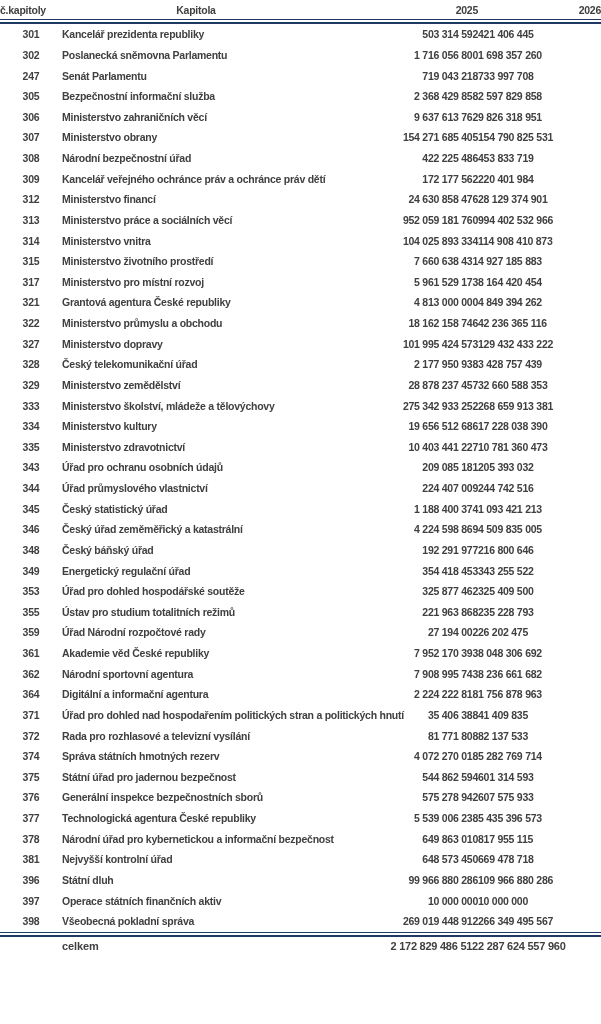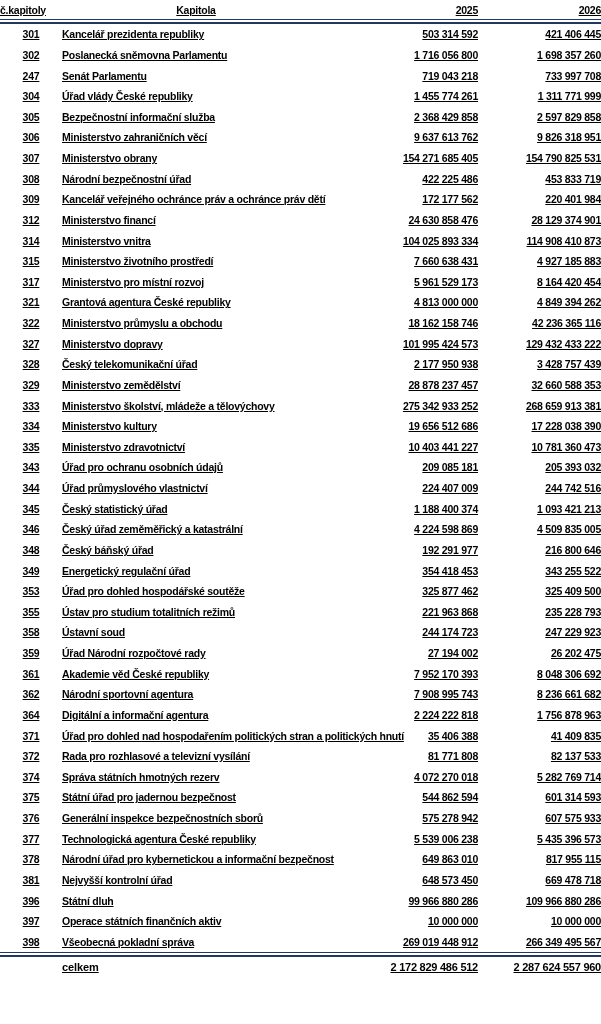--- a/index.html
+++ b/index.html
@@ -7,22 +7,21 @@
     padding: 0;
     background: #ffffff;
     width: 601px;
     height: 1024px;
     overflow: hidden;
   }
   .page {
     width: 601px;
     height: 1024px;
     font-family: "Liberation Sans", sans-serif;
-    color: #000000;
-    text-decoration: underline;
+    color: #404040;
   }
   table.budget {
     width: 601px;
     border-collapse: collapse;
     table-layout: fixed;
   }
   table.budget td, table.budget th {
     padding: 0;
     margin: 0;
     font-weight: 700;
@@ -40,21 +39,21 @@
   tr.sep td { padding: 0; height: 5px; }
   .dline {
     height: 2px;
     border-top: 1px solid #1f3864;
     border-bottom: 2px solid #1f3864;
   }
   tr.data-row td { height: 20.64px; }
   td.c-num  { text-align: center; }
   td.c-name { text-align: left; }
   td.c-y25  { text-align: right; }
-  td.c-y26  { text-align: right; padding-right: 9px; }
+  td.c-y26  { padding-right: 9px; }
   tr.total-row td { height: 19px; font-size: 11px; }
   tr.total-row td.c-name { letter-spacing: -0.1px; }
 </style>
 </head>
 <body>
 
 <div class="page">
   <table class="budget">
     <colgroup>
       <col style="width:62px">
@@ -88,26 +87,20 @@
           <td class="c-y25">1 716 056 800</td>
           <td class="c-y26">1 698 357 260</td>
         </tr>
         <tr class="data-row">
           <td class="c-num">247</td>
           <td class="c-name">Senát Parlamentu</td>
           <td class="c-y25">719 043 218</td>
           <td class="c-y26">733 997 708</td>
         </tr>
         <tr class="data-row">
-          <td class="c-num">304</td>
-          <td class="c-name">Úřad vlády České republiky</td>
-          <td class="c-y25">1 455 774 261</td>
-          <td class="c-y26">1 311 771 999</td>
-        </tr>
-        <tr class="data-row">
           <td class="c-num">305</td>
           <td class="c-name">Bezpečnostní informační služba</td>
           <td class="c-y25">2 368 429 858</td>
           <td class="c-y26">2 597 829 858</td>
         </tr>
         <tr class="data-row">
           <td class="c-num">306</td>
           <td class="c-name">Ministerstvo zahraničních věcí</td>
           <td class="c-y25">9 637 613 762</td>
           <td class="c-y26">9 826 318 951</td>
@@ -130,20 +123,26 @@
           <td class="c-y25">172 177 562</td>
           <td class="c-y26">220 401 984</td>
         </tr>
         <tr class="data-row">
           <td class="c-num">312</td>
           <td class="c-name">Ministerstvo financí</td>
           <td class="c-y25">24 630 858 476</td>
           <td class="c-y26">28 129 374 901</td>
         </tr>
         <tr class="data-row">
+          <td class="c-num">313</td>
+          <td class="c-name">Ministerstvo práce a sociálních věcí</td>
+          <td class="c-y25">952 059 181 760</td>
+          <td class="c-y26">994 402 532 966</td>
+        </tr>
+        <tr class="data-row">
           <td class="c-num">314</td>
           <td class="c-name">Ministerstvo vnitra</td>
           <td class="c-y25">104 025 893 334</td>
           <td class="c-y26">114 908 410 873</td>
         </tr>
         <tr class="data-row">
           <td class="c-num">315</td>
           <td class="c-name">Ministerstvo životního prostředí</td>
           <td class="c-y25">7 660 638 431</td>
           <td class="c-y26">4 927 185 883</td>
@@ -242,26 +241,20 @@
           <td class="c-num">353</td>
           <td class="c-name">Úřad pro dohled hospodářské soutěže</td>
           <td class="c-y25">325 877 462</td>
           <td class="c-y26">325 409 500</td>
         </tr>
         <tr class="data-row">
           <td class="c-num">355</td>
           <td class="c-name">Ústav pro studium totalitních režimů</td>
           <td class="c-y25">221 963 868</td>
           <td class="c-y26">235 228 793</td>
-        </tr>
-        <tr class="data-row">
-          <td class="c-num">358</td>
-          <td class="c-name">Ústavní soud</td>
-          <td class="c-y25">244 174 723</td>
-          <td class="c-y26">247 229 923</td>
         </tr>
         <tr class="data-row">
           <td class="c-num">359</td>
           <td class="c-name">Úřad Národní rozpočtové rady</td>
           <td class="c-y25">27 194 002</td>
           <td class="c-y26">26 202 475</td>
         </tr>
         <tr class="data-row">
           <td class="c-num">361</td>
           <td class="c-name">Akademie věd České republiky</td>

